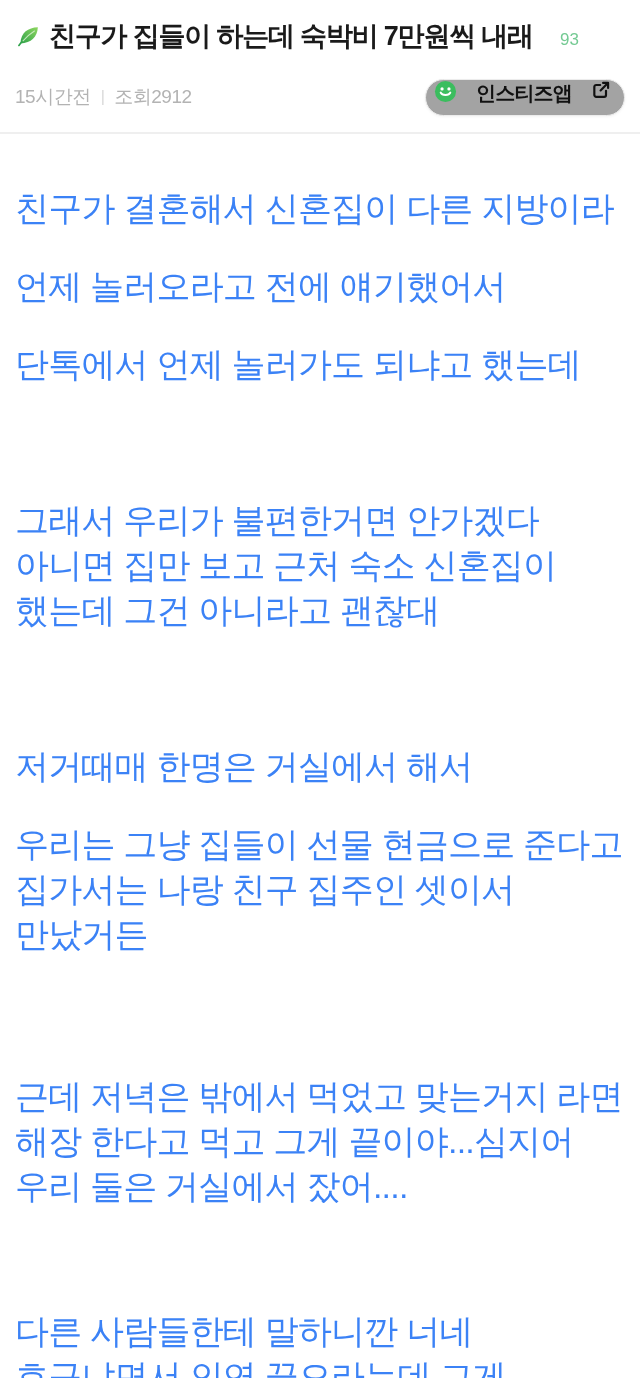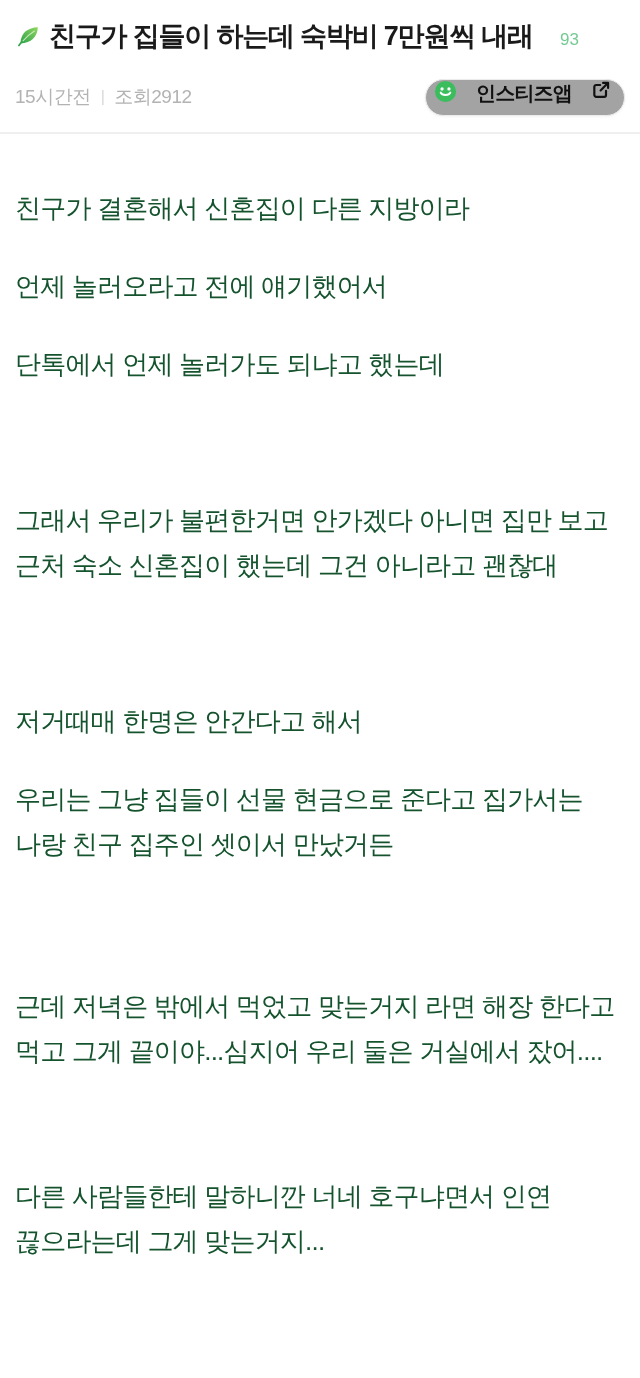--- a/index.html
+++ b/index.html
@@ -29,21 +29,21 @@
     display: flex; align-items: flex-start; gap: 19px;
     height: 37px; padding: 0 13px 0 8px;
     background: #a3a3a3; border: 1.5px solid #ececec; border-radius: 20px;
     box-shadow: 0 1px 3px rgba(0,0,0,0.05);
     cursor: pointer;
   }
   .app-btn-label { font-size: 20px; font-weight: 700; color: #111111; letter-spacing: -0.8px; }
   .divider { height: 2px; background: #efefef; margin-top: 16px; }
   .content { padding: 0 15px; }
   .content p {
-    font-size: 26px; line-height: 45px; color: #14532d;
+    font-size: 34px; line-height: 45px; color: #3b82f6;
     letter-spacing: -0.8px; word-break: keep-all;
   }
   .mt-first { margin-top: 52px; }
   .mt-s { margin-top: 33px; }
   .mt-l { margin-top: 111px; }
   .mt-l2 { margin-top: 117px; }
   .mt-m { margin-top: 100px; }
   svg { display: block; }
 </style>
 </head>
@@ -96,17 +96,17 @@
   </div>
 </header>
 
 <div class="divider"></div>
 
 <main class="content">
   <p class="mt-first">친구가 결혼해서 신혼집이 다른 지방이라</p>
   <p class="mt-s">언제 놀러오라고 전에 얘기했어서</p>
   <p class="mt-s">단톡에서 언제 놀러가도 되냐고 했는데</p>
   <p class="mt-l">그래서 우리가 불편한거면 안가겠다 아니면 집만 보고 근처 숙소 신혼집이 했는데 그건 아니라고 괜찮대</p>
-  <p class="mt-l">저거때매 한명은 안간다고 해서</p>
+  <p class="mt-l">저거때매 한명은 거실에서 해서</p>
   <p class="mt-s">우리는 그냥 집들이 선물 현금으로 준다고 집가서는 나랑 친구 집주인 셋이서 만났거든</p>
   <p class="mt-l2">근데 저녁은 밖에서 먹었고 맞는거지 라면 해장 한다고 먹고 그게 끝이야...심지어 우리 둘은 거실에서 잤어....</p>
   <p class="mt-m">다른 사람들한테 말하니깐 너네 호구냐면서 인연 끊으라는데 그게 맞는거지...</p>
 </main>
 
 </body></html>

